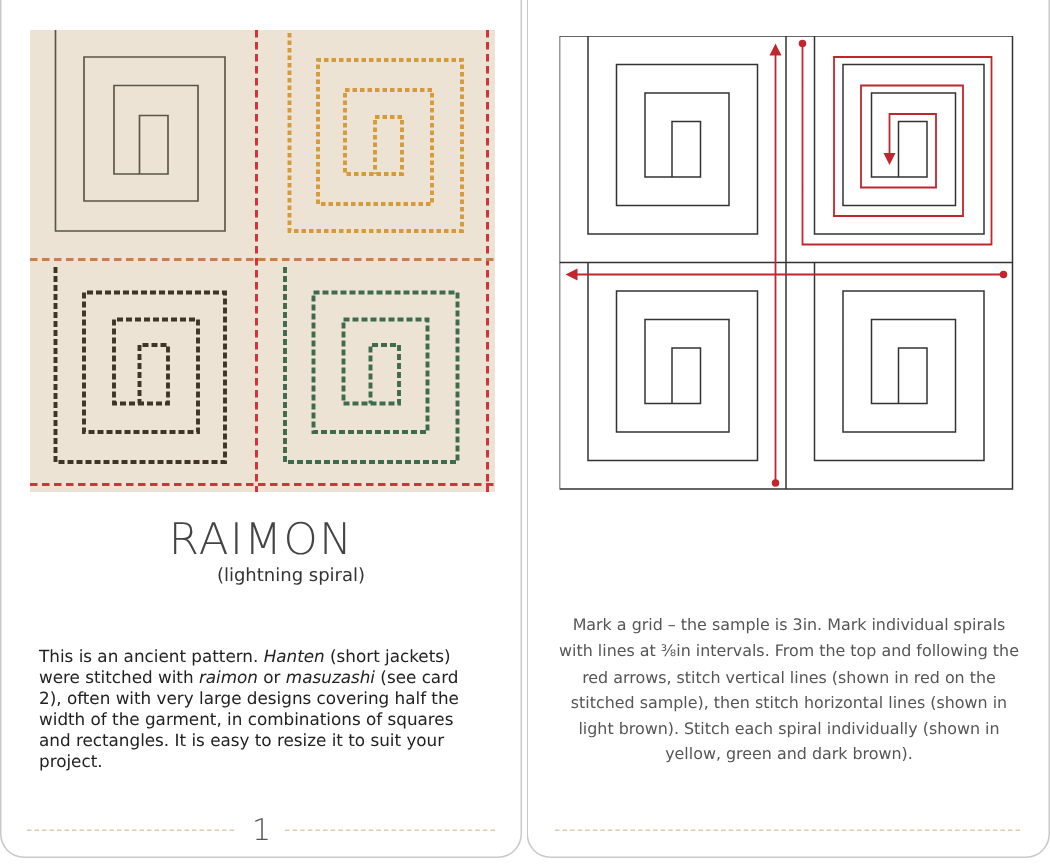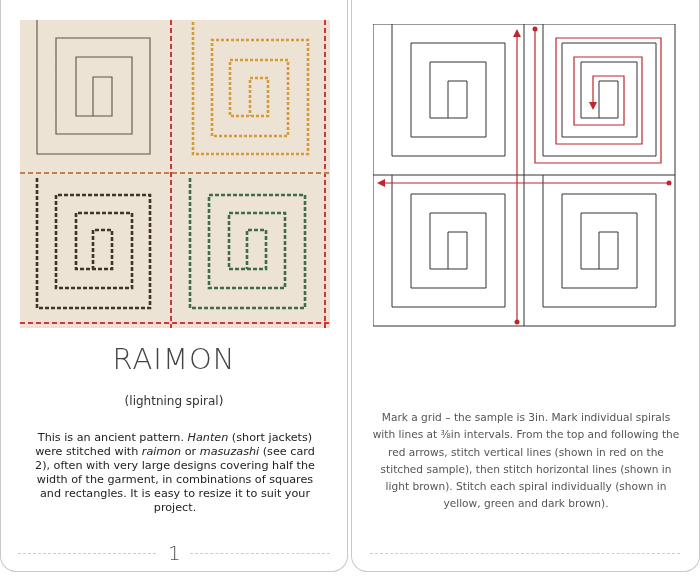--- a/index.html
+++ b/index.html
@@ -3,22 +3,22 @@
 <meta charset="utf-8">
 <style>
   html,body{margin:0;padding:0;}
   body{width:700px;height:577px;background:#ffffff;position:relative;overflow:hidden;font-family:"DejaVu Sans","Liberation Sans",sans-serif;}
   .card{position:absolute;top:0;width:348px;height:572px;background:#fff;border:1px solid #c8c8c8;border-top:none;box-sizing:border-box;}
   .card.left{left:0;border-radius:0 0 16px 16px;}
   .card.right{left:351px;width:349px;border-radius:0 0 16px 16px;}
   .photo{position:absolute;left:20px;top:20px;width:310px;height:308px;background:#ece3d4;}
   .diagram{position:absolute;left:373px;top:24px;width:304px;height:304px;}
   .title{position:absolute;left:0;width:348px;top:342px;text-align:center;font-family:"DejaVu Sans","Liberation Sans",sans-serif;font-weight:200;font-size:29px;letter-spacing:1px;color:#444;}
-  .subtitle{position:absolute;left:0;width:348px;top:394px;text-align:center;font-size:12px;color:#333;}
-  .body-left{position:absolute;left:26px;width:298px;top:431px;text-align:center;font-size:11.2px;line-height:14px;color:#222;}
+  .subtitle{position:absolute;left:0;width:348px;top:376px;text-align:center;font-size:12px;color:#333;padding-left:20px;}
+  .body-left{position:absolute;left:26px;width:298px;top:431px;text-align:left;font-size:11.2px;line-height:14px;color:#222;}
   .body-right{position:absolute;left:372px;width:308px;top:409px;text-align:center;font-size:10.6px;line-height:17.3px;color:#555;}
   .dash{position:absolute;top:553px;height:0;border-top:1px dashed #d8cfae;}
   .pagenum{position:absolute;left:168px;top:541px;font-size:20px;font-weight:200;color:#555;}
   i{font-style:italic;}
 </style>
 </head>
 <body>
 
 <div class="card left"></div>
 <div class="card right"></div>

